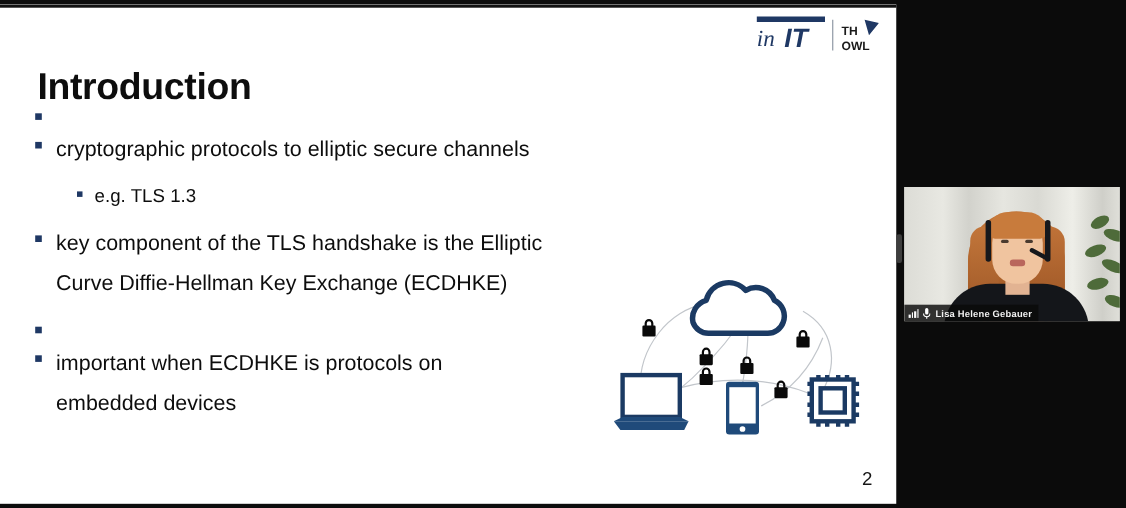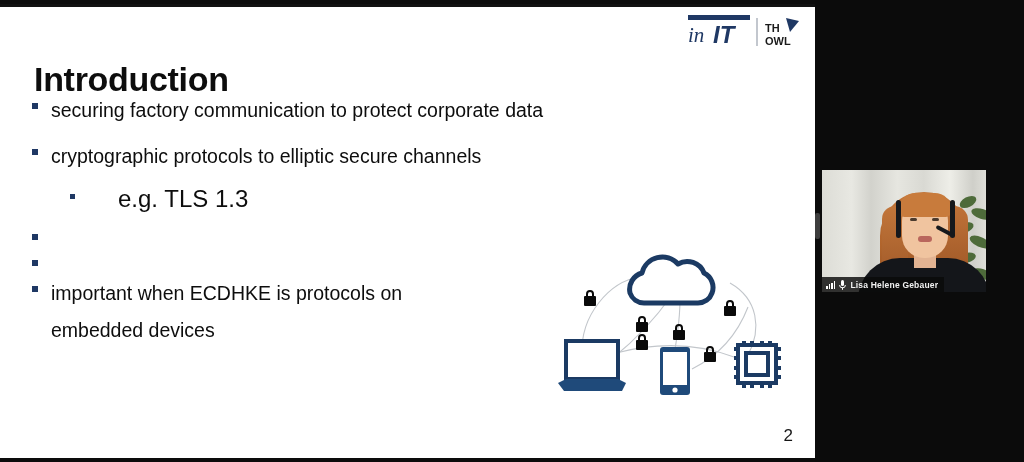--- a/index.html
+++ b/index.html
@@ -31,37 +31,37 @@
   .bullet-row.lvl2{margin-bottom:9px;margin-left:38px;}
   .sq{
     flex:0 0 auto;width:6px;height:6px;background:#1f3864;
     margin-top:11px;margin-right:13px;
   }
   .lvl2 .sq{width:5px;height:5px;margin-top:10px;margin-right:11px;}
   .btext{
     font-size:19.5px;line-height:37px;color:#0d0d0d;
     font-family:"Liberation Sans",sans-serif;white-space:pre-line;
   }
-  .lvl2 .btext{font-size:24px;line-height:30px;margin-left:32px;}
+  .lvl2 .btext{font-size:17px;line-height:30px;}
 
   
   #figure{position:absolute;left:552px;top:233px;width:245px;height:165px;}
 
   
   #page-number{
     position:absolute;right:22px;bottom:12px;
     font-size:17px;color:#161616;font-family:"Liberation Sans",sans-serif;
   }
 
   
   #right-panel{position:absolute;left:815px;top:0;width:209px;height:462px;background:#0b0b0b;}
 
   
   #webcam{
-    position:absolute;left:822px;top:170px;width:164px;height:122px;
+    position:absolute;left:822px;top:170px;width:196px;height:122px;
     overflow:hidden;background:#cfcfca;
   }
   #wall{
     position:absolute;inset:0;
     background:
       linear-gradient(90deg,#dcdcd6 0%,#e8e8e2 18%,#d2d2cc 30%,#e6e6e0 46%,
                       #d9d9d3 62%,#eeeee8 78%,#cfcfc9 92%,#dfdfd9 100%);
   }
   #plant{
     position:absolute;right:-6px;top:18px;width:54px;height:104px;
@@ -144,35 +144,36 @@
         <path d="M99 6 L112 9 L103 20 L101 13 Z" fill="#1f3864"></path>
       </svg>
     </div>
 
     <div id="page-title">Introduction</div>
 
     <div id="bullets">
 
       <div class="bullet-row lvl1">
         <span class="sq"></span>
-        <span class="btext">securing factory communication to protect corporate data</span>
       </div>
 
       <div class="bullet-row lvl1">
         <span class="sq"></span>
         <span class="btext">cryptographic protocols to elliptic secure channels</span>
       </div>
 
       <div class="bullet-row lvl2">
         <span class="sq"></span>
         <span class="btext">e.g. TLS 1.3</span>
       </div>
 
       <div class="bullet-row lvl1">
         <span class="sq"></span>
+        <span class="btext">key component of the TLS handshake is the Elliptic
+Curve Diffie-Hellman Key Exchange (ECDHKE)</span>
       </div>
 
       <div class="bullet-row lvl1">
         <span class="sq"></span>
       </div>
 
       <div class="bullet-row lvl1">
         <span class="sq"></span>
         <span class="btext">important when ECDHKE is protocols on
 embedded devices</span>

